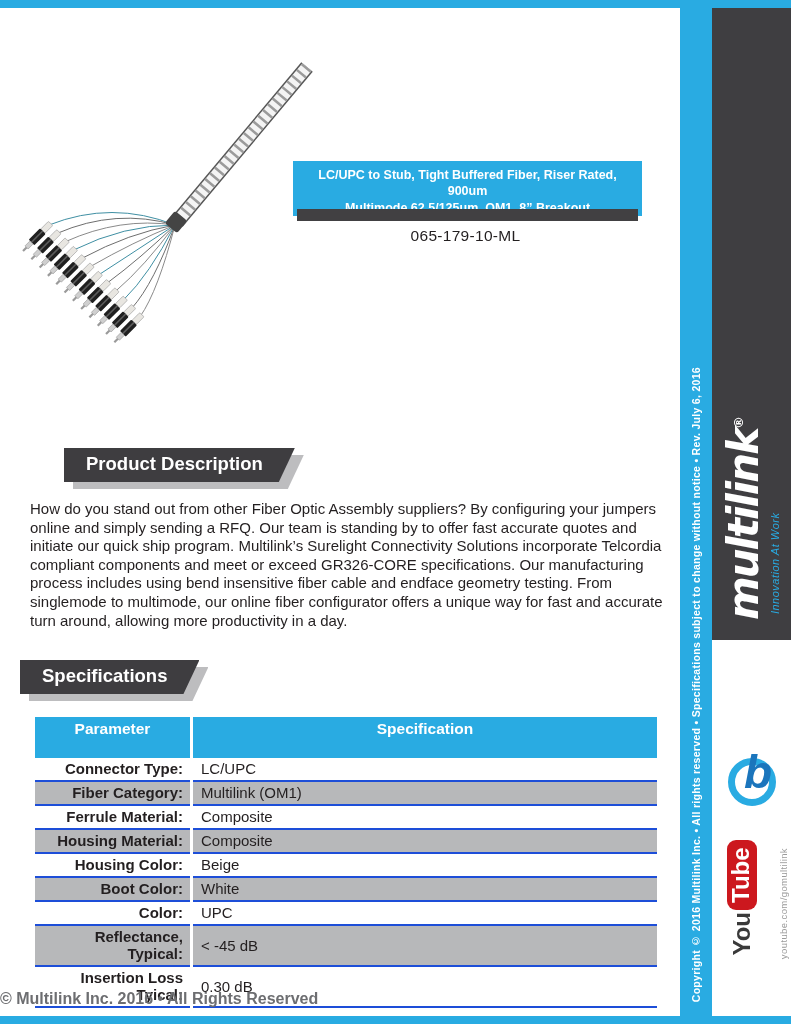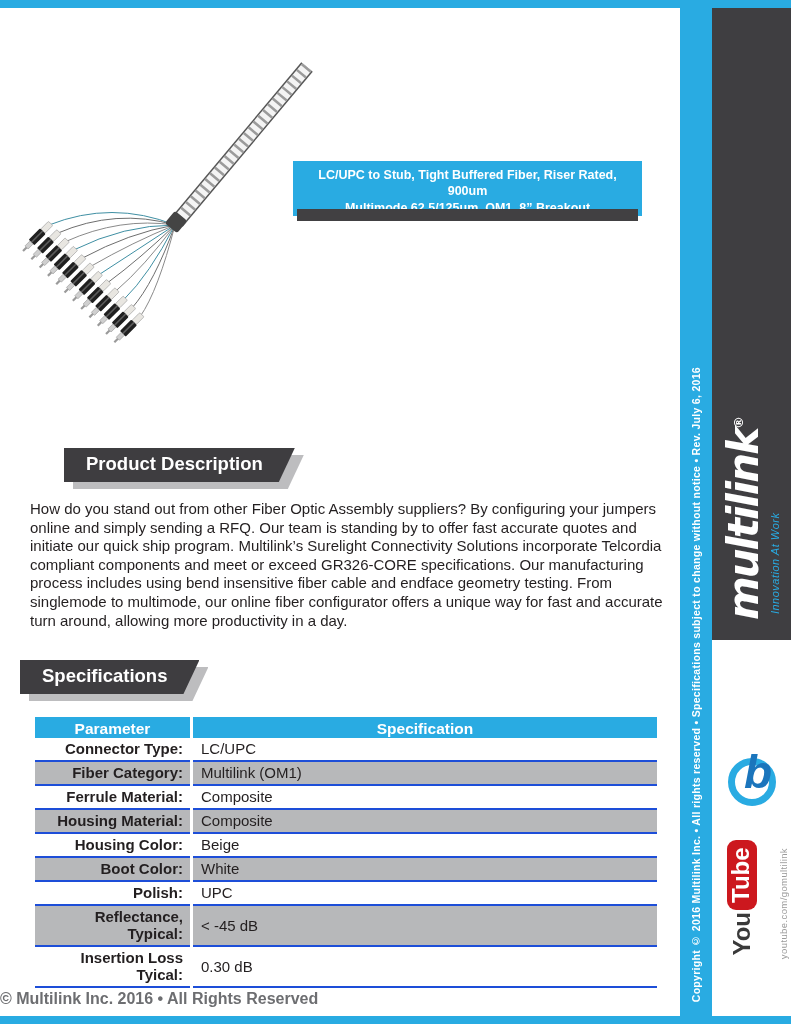--- a/index.html
+++ b/index.html
@@ -56,21 +56,21 @@
     transform:translate(9px,7px);background:#bdbdbf;
     clip-path:polygon(0 0,100% 0,calc(100% - 16px) 100%,0 100%);}
   .section-bar{position:relative;background:#3e3d40;color:#fff;font-weight:bold;font-size:18.5px;
     padding:5px 32px 7px 22px;clip-path:polygon(0 0,100% 0,calc(100% - 16px) 100%,0 100%);}
 
   
   .description{position:absolute;left:30px;top:500px;width:636px;font-size:15px;line-height:1.24;margin:0;}
 
   
   .spec-table{position:absolute;left:35px;top:717px;width:622px;border-collapse:collapse;font-size:15px;}
-  .spec-table th{background:#29abe2;color:#fff;font-weight:bold;font-size:15.5px;padding:3px 0 0;}
+  .spec-table th{background:#29abe2;color:#fff;font-weight:bold;font-size:15.5px;padding:3px 0 20px;}
   .spec-table th:first-child{width:155px;border-right:3px solid #fff;}
   .spec-table td{padding:2px 8px 3px;border-bottom:2px solid #1d4ed8;}
   .spec-table td.param{font-weight:bold;text-align:right;padding-right:7px;border-right:3px solid #fff;
     white-space:pre-line;}
   .spec-table tbody tr:nth-child(even) td{background:#b7b8ba;}
 
   
   .footer{position:absolute;left:0;top:990px;width:685px;text-align:left;color:#6d6e71;font-size:16px;font-weight:bold;}
 
   
@@ -126,20 +126,21 @@
     <use href="#lcconn" transform="translate(92.7,256.7) rotate(-45)"></use>
     <use href="#lcconn" transform="translate(101,265) rotate(-45)"></use>
     <use href="#lcconn" transform="translate(109.3,273.3) rotate(-45)"></use>
   </svg>
 
   <div class="banner">
     <div>LC/UPC to Stub, Tight Buffered Fiber, Riser Rated, 900um</div>
     <div>Multimode 62.5/125um, OM1, 8” Breakout</div>
   </div>
   <div class="banner-underbar"></div>
+  <div class="part-number">065-179-10-ML</div>
 
   <div class="section-wrap desc">
     <div class="section-shadow"></div>
     <div class="section-bar">Product Description</div>
   </div>
   <p class="description">How do you stand out from other Fiber Optic Assembly suppliers? By configuring your jumpers online and simply sending a RFQ. Our team is standing by to offer fast accurate quotes and initiate our quick ship program. Multilink’s Surelight Connectivity Solutions incorporate Telcordia compliant components and meet or exceed GR326-CORE specifications. Our manufacturing process includes using bend insensitive fiber cable and endface geometry testing. From singlemode to multimode, our online fiber configurator offers a unique way for fast and accurate turn around, allowing more productivity in a day.</p>
 
   <div class="section-wrap spec">
     <div class="section-shadow"></div>
     <div class="section-bar">Specifications</div>
@@ -171,21 +172,21 @@
       </tr>
       <tr>
         <td class="param">Housing Color:</td>
         <td class="spec">Beige</td>
       </tr>
       <tr>
         <td class="param">Boot Color:</td>
         <td class="spec">White</td>
       </tr>
       <tr>
-        <td class="param">Polish:</td>
+        <td class="param">Color:</td>
         <td class="spec">UPC</td>
       </tr>
       <tr>
         <td class="param">Reflectance, Typical:</td>
         <td class="spec">&lt; -45 dB</td>
       </tr>
       <tr>
         <td class="param">Insertion Loss
 Tyical:</td>
         <td class="spec">0.30 dB</td>

